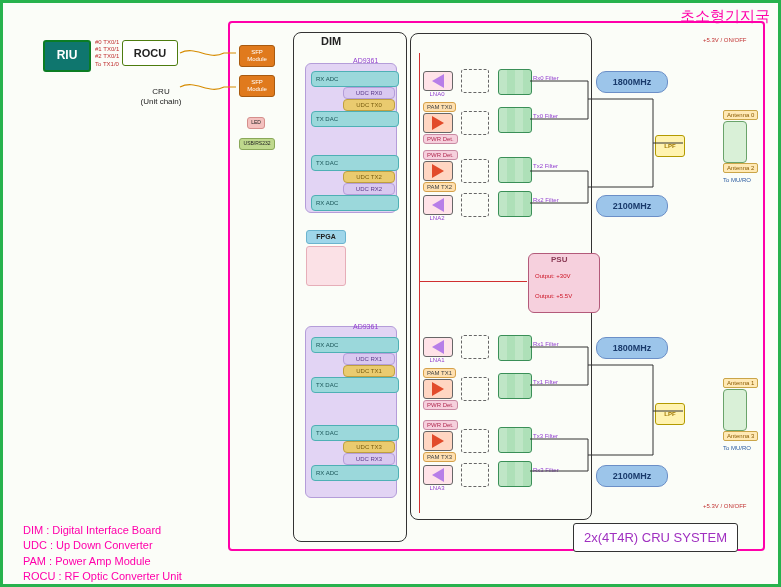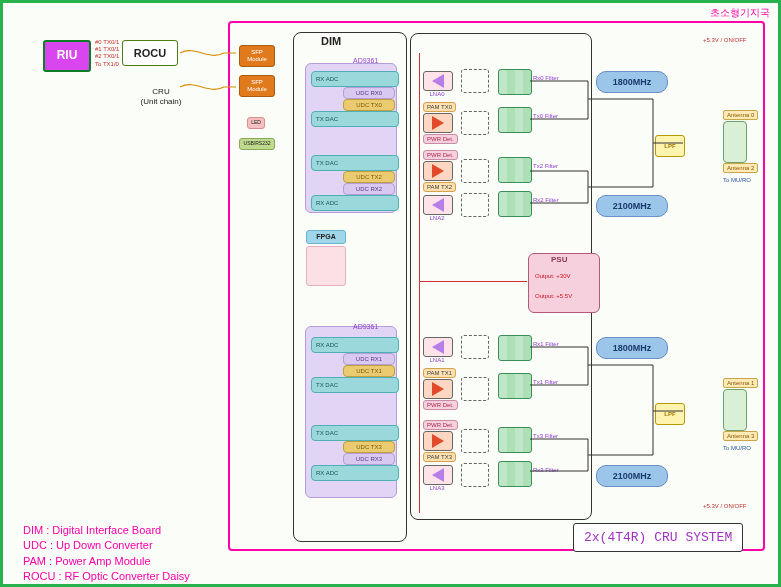--- a/index.html
+++ b/index.html
@@ -127,21 +127,20 @@
   }
   .sys-title-box {
     position:absolute;
     border:1px solid #333;
     border-radius:3px;
     padding:6px 10px;
     font-size:13px;
     color:#a030c0;
     font-weight:500;
     background:#fff;
-    font-family:Liberation Mono, monospace;
   }
   .tiny { font-size:6px; }
   .sfp { background:#e07a1d; color:#fff; font-size:6px; border:1px solid #a85a10; }
   .dim-title {
     position:absolute;
     font-weight:bold; font-size:11px;
   }
   .light-blue-bar {
     position:absolute;
     background:#9bd8db;
@@ -179,25 +178,25 @@
   }
   .red-wire {
     position:absolute; border-left:1px solid #d03030;
   }
 </style>
 </head>
 <body>
 
 <div class="canvas">
 
-  <div class="label" style="right:8px; top:4px; color:#ff00aa; font-size:10px;">초소형기지국</div>
+  <div class="label" style="right:8px; top:4px; color:#ff00aa; font-size:15px;">초소형기지국</div>
 
   <div class="magenta-box" style="left:225px; top:18px; width:537px; height:530px;"></div>
 
-  <div class="block" style="left:40px; top:37px; width:48px; height:32px; background:#d946ef; color:#fff; font-weight:bold; font-size:12px; border:2px solid #0b7d24;">RIU</div>
+  <div class="block" style="left:40px; top:37px; width:48px; height:32px; background:#0f766e; color:#fff; font-weight:bold; font-size:12px; border:2px solid #0b7d24;">RIU</div>
 
   <div class="label tiny" style="left:92px; top:36px; color:#c03030; line-height:1.2;">
     <div>#0 TX0/1</div>
     <div>#1 TX0/1</div>
     <div>#2 TX0/1</div>
     <div>To TX1/0</div>
   </div>
 
   <div class="block" style="left:119px; top:37px; width:56px; height:26px; background:#fff; font-weight:bold; font-size:11px;">ROCU</div>
 
@@ -371,18 +370,18 @@
     <path d="M2 18 H60 M2 56 H60 M60 18 V56 M60 36 H125 M125 36 V80 M125 80 H155" stroke="#333" fill="none" stroke-width="1"></path>
     <path d="M2 108 H60 M2 140 H60 M60 108 V140 M60 124 H125 M125 124 V80" stroke="#333" fill="none" stroke-width="1"></path>
     <path d="M2 284 H60 M2 322 H60 M60 284 V322 M60 302 H125 M125 302 V348 M125 348 H155" stroke="#333" fill="none" stroke-width="1"></path>
     <path d="M2 376 H60 M2 408 H60 M60 376 V408 M60 392 H125 M125 392 V348" stroke="#333" fill="none" stroke-width="1"></path>
   </svg>
 
   <div class="legend" style="left:20px; top:520px;">
     <div>DIM : Digital Interface Board</div>
     <div>UDC : Up Down Converter</div>
     <div>PAM : Power Amp Module</div>
-    <div>ROCU : RF Optic Converter Daisy</div>
+    <div>ROCU : RF Optic Converter Unit</div>
   </div>
 
   <div class="sys-title-box" style="left:570px; top:520px;">2x(4T4R) CRU SYSTEM</div>
 
 </div>
 
 </body></html>

